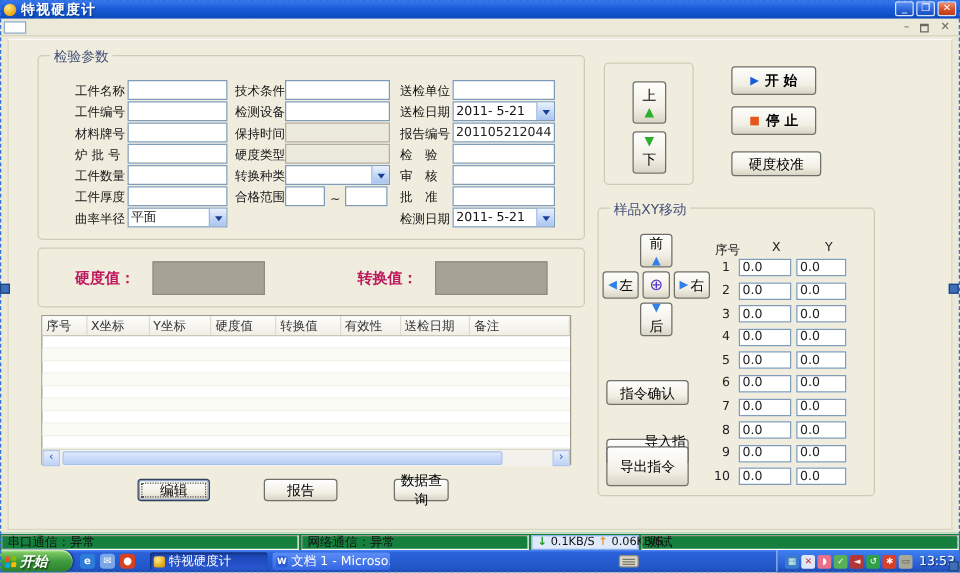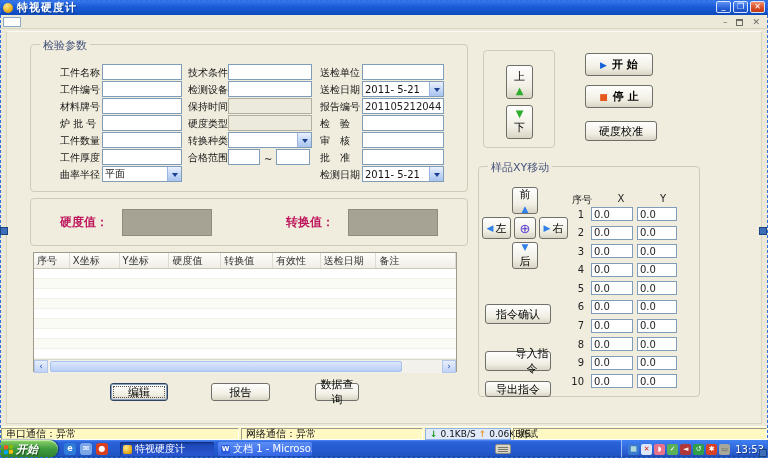--- a/index.html
+++ b/index.html
@@ -90,21 +90,21 @@
 
   
   .xyhead { position:absolute; font-size:10px; color:#222; text-align:center; }
   .xyrows { position:absolute; left:92px; top:40px; display:flex; flex-direction:column; }
   .xyrow { display:flex; align-items:center; height:14px; margin-bottom:4.6px; }
   .xyidx { width:20px; text-align:right; padding-right:7px; font-size:10px; color:#222; flex:none; }
   .xin { width:42px; height:14px; margin-right:4px; }
   .yin { width:40px; height:14px; }
 
   
-  .statusbar { position:absolute; left:0; top:426px; width:768px; height:14px; background:#fef9c3; border-top:1px solid #fdfcf8; }
+  .statusbar { position:absolute; left:0; top:426px; width:768px; height:14px; background:#15803d; border-top:1px solid #fdfcf8; }
   .spanel { position:absolute; top:1px; height:12px; border:1px solid; border-color:#9d9b8d #fcfcf8 #fcfcf8 #9d9b8d;
     font-size:10px; color:#111; display:flex; align-items:center; padding:0 4px; }
   .speed { background:#e0eafa; border:1px solid #8fb0e8; gap:3px; font-size:9px; }
   .arr-down { color:#1f9e1f; font-weight:bold; font-size:9px; }
   .arr-up { color:#e89b2e; font-weight:bold; font-size:9px; }
 
   
   .taskbar { position:absolute; left:0; top:440px; width:768px; height:18px;
     background:linear-gradient(180deg,#4c86f4 0%,#2a62da 12%,#2155c6 85%,#17409e 100%); }
   .startbtn { position:absolute; left:0; top:0; width:58px; height:18px; border-radius:0 9px 9px 0;
@@ -401,21 +401,21 @@
         </div>
         <div class="xyrow">
           <span class="xyidx">10</span>
           <input class="tin xin" value="0.0" style="">
           <input class="tin yin" value="0.0" style="">
         </div>
       </div>
 
     <button class="xpbtn" style="left:6px; top:137px; width:66px; height:20px;">指令确认</button>
     <button class="xpbtn" style="left:6px; top:184px; width:66px; height:20px;padding-left:28px;">导入指令</button>
-    <button class="xpbtn" style="left:6px; top:214px; width:66px; height:16px;">导出指令</button>
+    <button class="xpbtn" style="left:6px; top:190px; width:66px; height:32px;">导出指令</button>
   </div>
 
   <div class="statusbar">
     <div class="spanel" style="left:1px; width:238px;">串口通信：异常</div>
     <div class="spanel" style="left:241px; width:182px;">网络通信：异常</div>
     <div class="spanel speed" style="left:425px; width:86px;">
       <span class="arr-down">↓</span>
       <span>0.1KB/S</span>
       <span class="arr-up">↑</span>
       <span>0.06KB/S</span>

